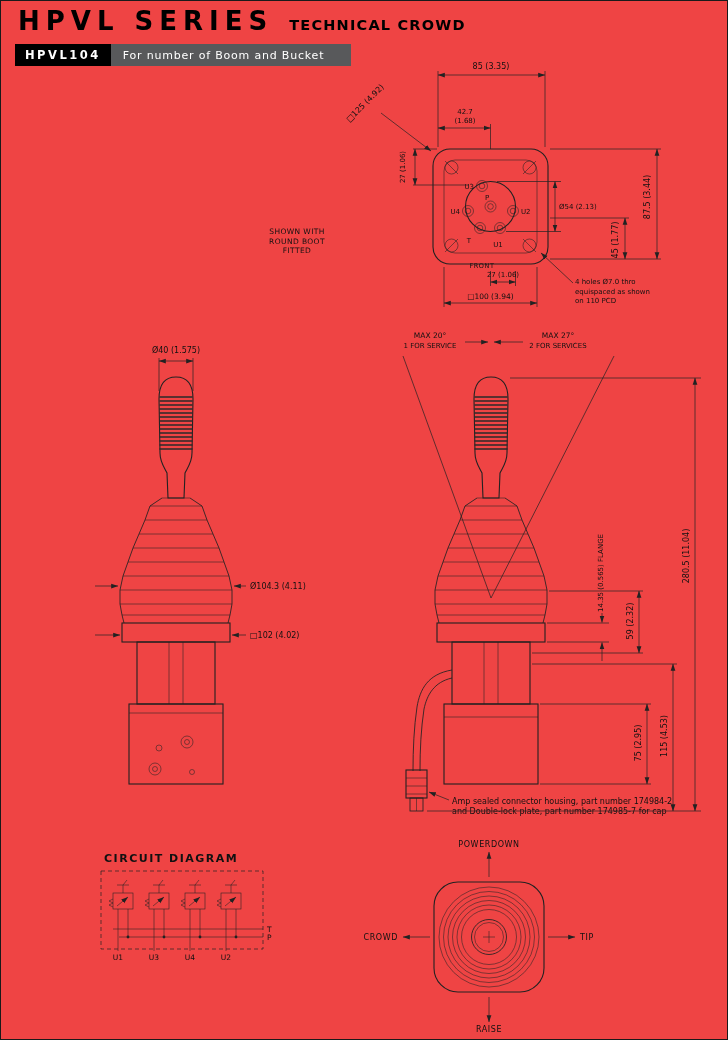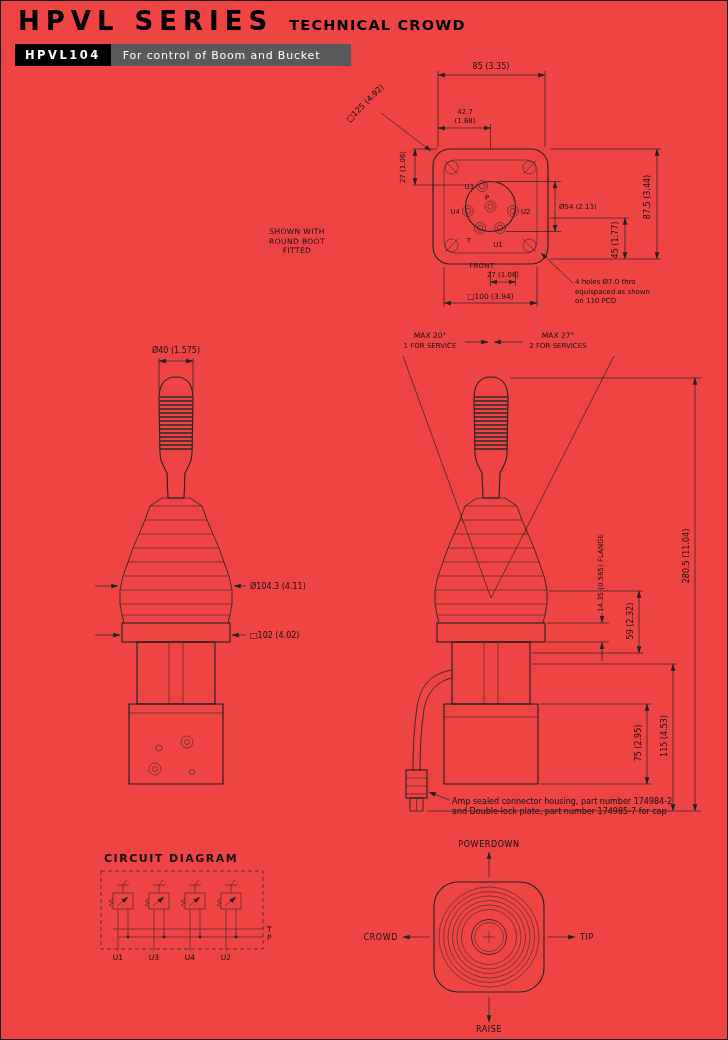--- a/index.html
+++ b/index.html
@@ -35,21 +35,21 @@
 <body>
 
 <div class="page">
 
   <div class="hdr">
     <span class="hdr-title">HPVL SERIES</span>
     <span class="hdr-sub">TECHNICAL CROWD</span>
   </div>
   <div class="badges">
     <span class="badge badge-model">HPVL104</span>
-    <span class="badge badge-desc">For control of Boom and Bucket</span>
+    <span class="badge badge-desc">For number of Boom and Bucket</span>
   </div>
 
   <svg class="draw" width="728" height="1040" viewBox="0 0 728 1040">
     <defs>
       <marker id="ar" viewBox="0 0 8 6" markerWidth="7.6" markerHeight="6" refX="7.2" refY="3" orient="auto-start-reverse" markerUnits="userSpaceOnUse">
         <path d="M0,0.5 L7.4,3 L0,5.5 Z" fill="#222"></path>
       </marker>
     </defs>
 
     <g>

